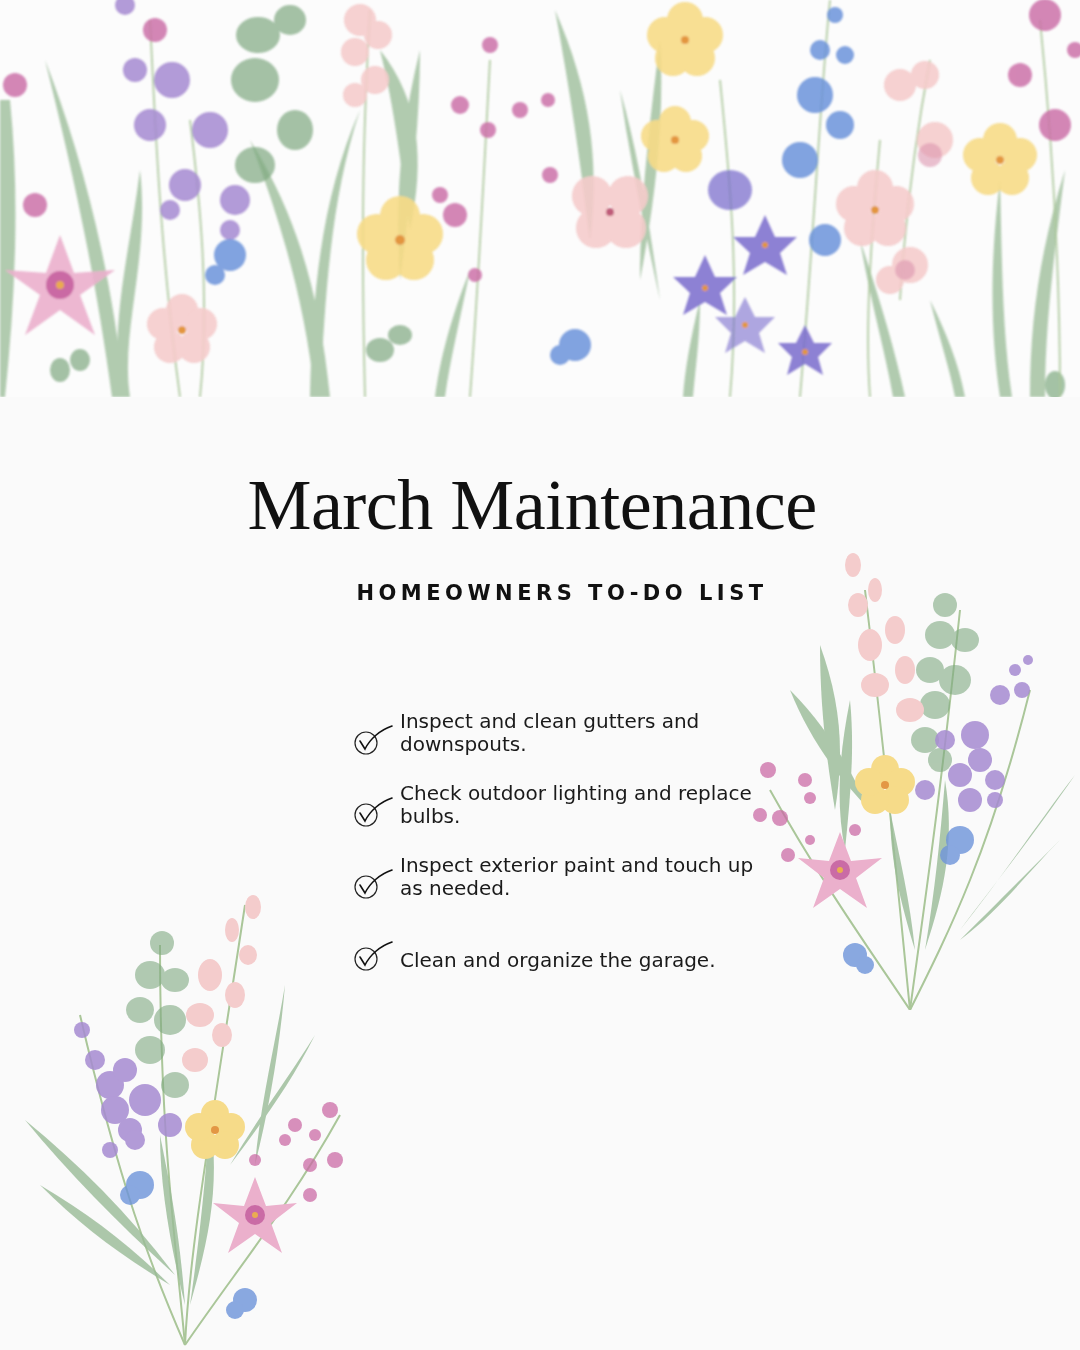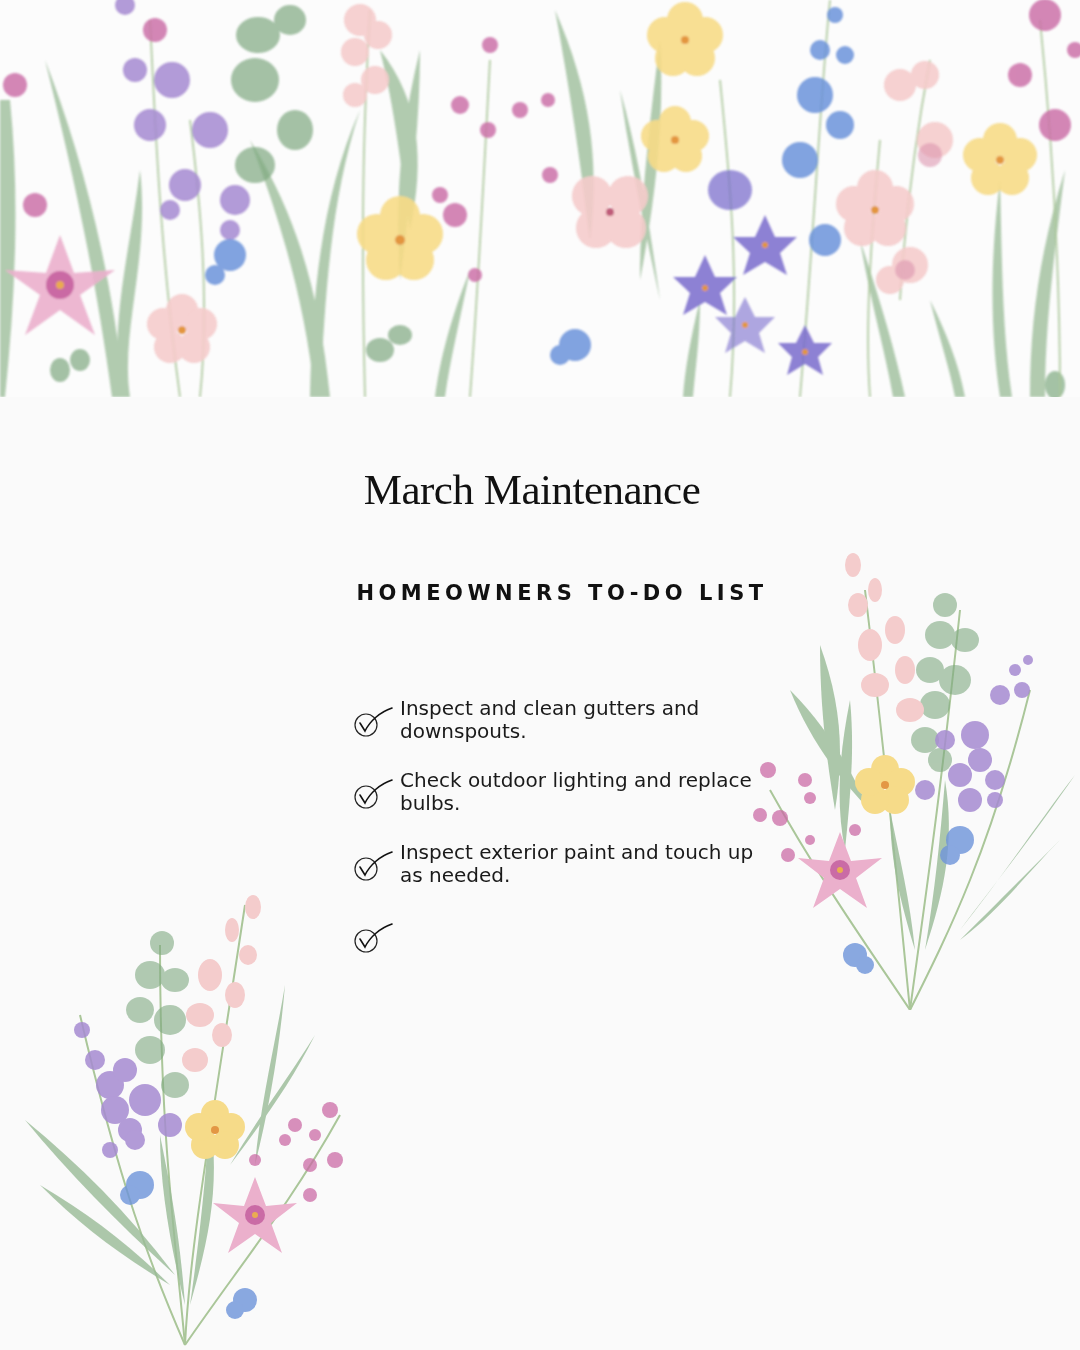--- a/index.html
+++ b/index.html
@@ -14,34 +14,34 @@
   }
   .banner svg { width:1080px; height:397px; display:block; }
   .bouquet { position:absolute; }
   .bouquet svg { width:100%; height:100%; display:block; }
   .bouquet-right { left:750px; top:550px; width:330px; height:460px; }
   .bouquet-left  { left:10px;  top:885px; width:350px; height:465px; }
 
   .title {
     position:absolute; left:0; width:1064px; top:466px; text-align:center;
     font-family:"Liberation Serif", "DejaVu Serif", serif;
-    font-size:43px; font-weight:400; letter-spacing:-0.5px; color:#111;
+    font-size:72px; font-weight:400; letter-spacing:-0.5px; color:#111;
     margin:0; line-height:1.1;
   }
   .subtitle {
     position:absolute; left:0; width:1080px; top:581px; text-align:center;
     font-family:"DejaVu Sans", sans-serif; font-weight:700;
     font-size:21px; letter-spacing:4.5px; color:#111; margin:0;padding-left:22px;
   }
   .todo {
     position:absolute; left:352px; top:684px; width:420px;
     list-style:none; margin:0; padding:0;
   }
   .todo li {
-    position:relative; height:72px; display:flex; align-items:center;
+    position:relative; height:72px; display:flex; align-items:flex-end;
   }
   .check {
     width:44px; height:32px; flex:0 0 44px; margin-top:4px;
   }
   .check svg { width:44px; height:32px; display:block; }
   .todo .text {
     font-family:"DejaVu Sans", sans-serif; font-size:20px; line-height:23px;
     color:#1a1a1a; margin-left:4px; margin-top:0;
     width:360px;
   }
@@ -454,14 +454,15 @@
     </span>
     <span class="text">Inspect exterior paint and touch up as needed.</span>
   </li>
   <li>
     <span class="check">
       <svg viewBox="0 0 44 32">
           <circle cx="14" cy="19" r="11" fill="none" stroke="#222" stroke-width="1.2"></circle>
           <path d="M8,17 L13,25 C18,15 28,6 40,2" fill="none" stroke="#111" stroke-width="1.6" stroke-linecap="round"></path>
         </svg>
     </span>
+    <span class="text">Clean and organize the garage.</span>
   </li>
 </ul>
 
 </body></html>

